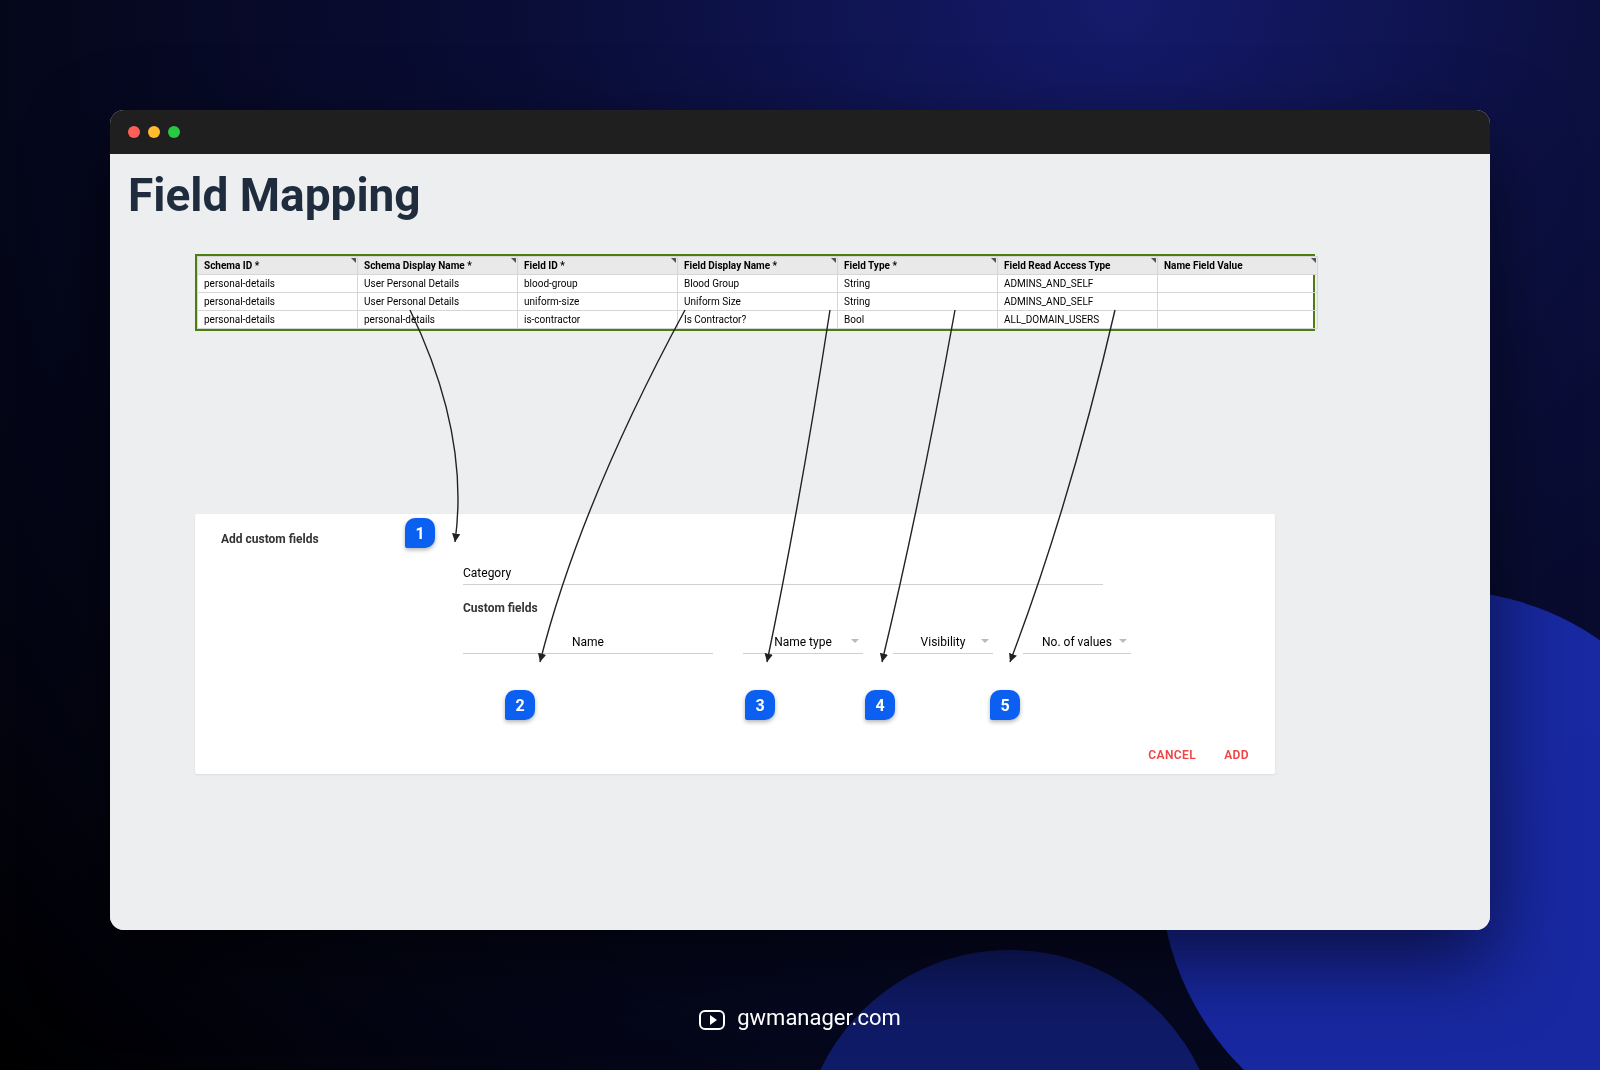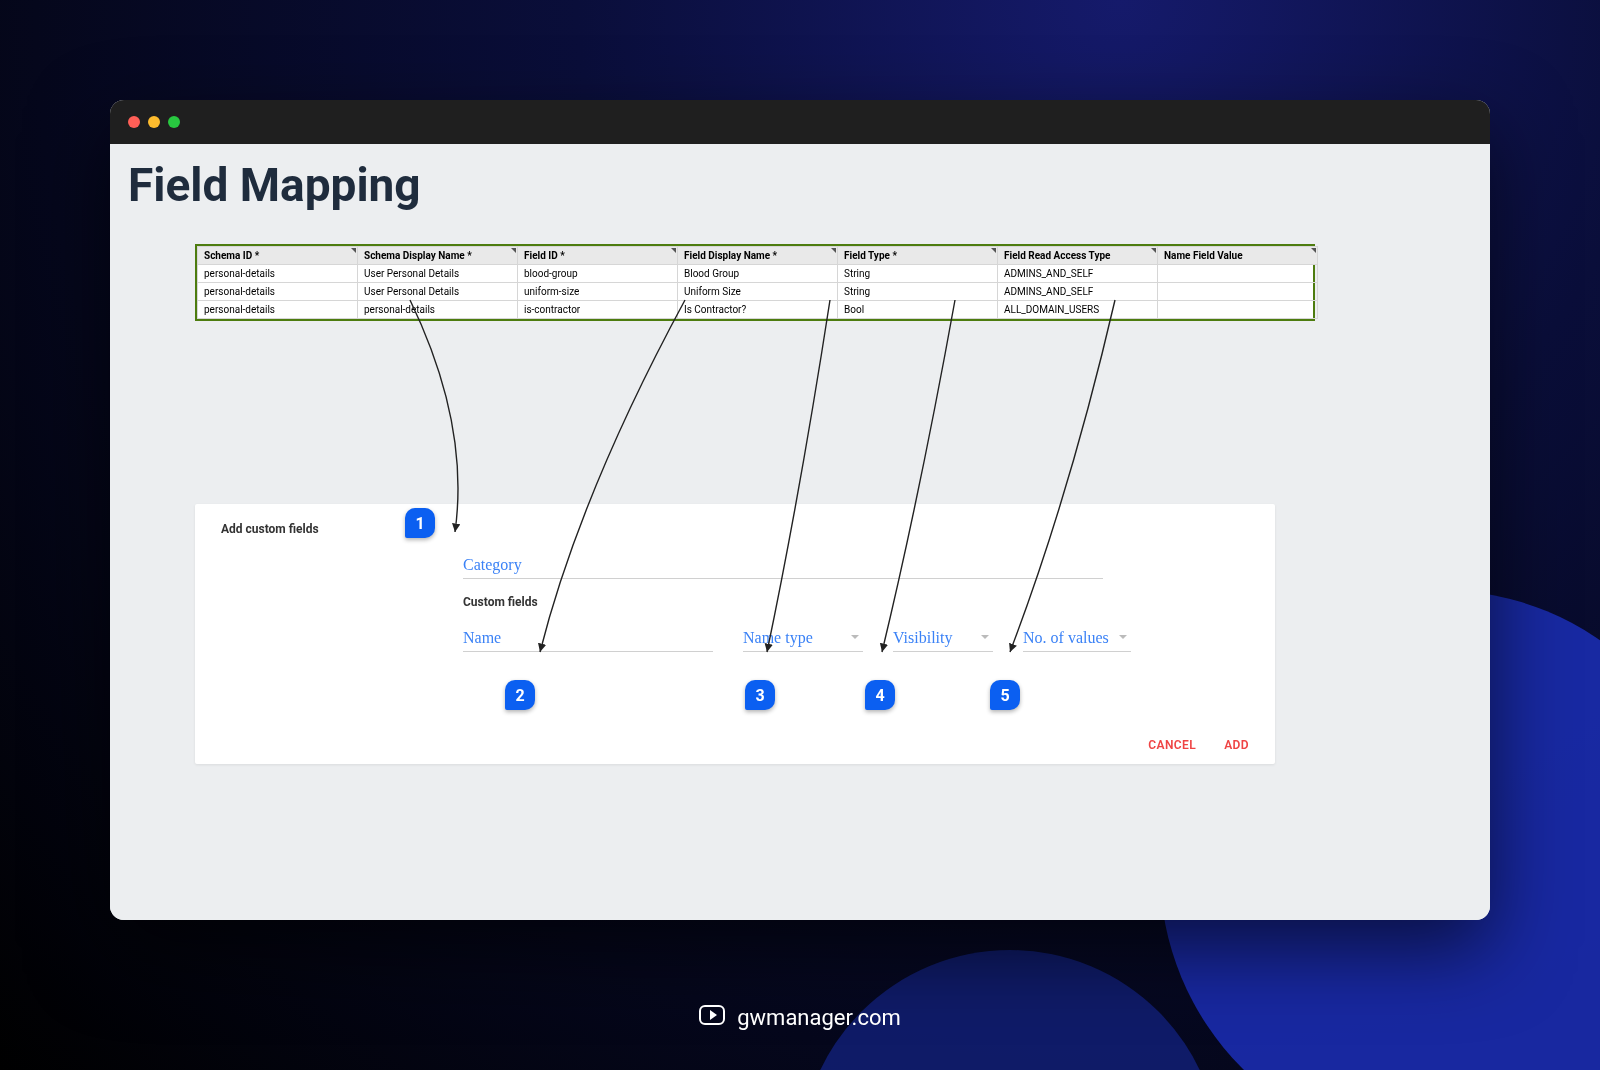--- a/index.html
+++ b/index.html
@@ -22,21 +22,21 @@
   }
   .blob2 {
     position: absolute; right: 380px; bottom: -300px;
     width: 420px; height: 420px; border-radius: 50%;
     background: #12207a; opacity: 0.8;
   }
 
   
   .window {
     position: absolute;
-    left: 110px; top: 100px;
+    left: 110px; top: 110px;
     width: 1380px; height: 820px;
     border-radius: 14px;
     overflow: hidden;
     box-shadow: 0 30px 80px rgba(0,0,0,0.6);
     background: #eceef0;
   }
   .titlebar {
     height: 44px;
     background: #1f1f1f;
     display: flex; align-items: center; padding-left: 18px; gap: 8px;
@@ -83,35 +83,34 @@
   .panel {
     position: absolute; left: 85px; top: 360px; width: 1080px; height: 260px;
     background: #fff; border-radius: 2px; box-shadow: 0 1px 3px rgba(0,0,0,0.08);
     padding: 18px 18px 14px 26px;
     color: #555;
   }
   .panel .panel-title { font-size: 12px; font-weight: 700; color: #333; }
   .field {
     border-bottom: 1px solid #d0d0d0;
     padding: 6px 0 4px 0;
-    font-size: 16px; color: #3b82f6;
-    position: relative;
-    font-family: Liberation Serif, serif;
+    font-size: 12px; color: #000000;
+    position: relative;
   }
   .field.dd::after {
     content: "";
     position: absolute; right: 4px; top: 50%; transform: translateY(-50%);
     width: 0; height: 0;
     border-left: 4px solid transparent; border-right: 4px solid transparent;
     border-top: 4px solid #bbb;
   }
   .category { margin-left: 242px; margin-top: 14px; width: 640px; }
   .description { margin-left: 242px; margin-top: 20px; width: 640px; }
   .subhead { margin-left: 242px; margin-top: 16px; font-size: 12px; font-weight: 700; color: #333; }
-  .fields-row { margin-left: 242px; margin-top: 14px; display: flex; gap: 30px; }
+  .fields-row { margin-left: 242px; margin-top: 14px; display: flex; gap: 30px; text-align: center; }
   .name-f { width: 250px; }
   .info-f { width: 120px; }
   .vis-f { width: 100px; }
   .nov-f { width: 108px; }
 
   .panel-actions {
     position: absolute; right: 26px; bottom: 12px;
     display: flex; gap: 28px; font-size: 12px; font-weight: 600; color: #ef4444; letter-spacing: 0.4px;
   }
 
@@ -126,21 +125,21 @@
     box-shadow: 0 2px 4px rgba(0,0,0,0.3);
   }
 
   
   svg.arrows { position: absolute; left: 0; top: 0; width: 100%; height: 100%; pointer-events: none; }
 
   
   .brand {
     position: absolute; left: 0; right: 0; bottom: 40px;
     text-align: center; color: #fff; font-size: 22px;
-    display: flex; align-items: flex-start; justify-content: center; gap: 12px; margin-top: 30px;
+    display: flex; align-items: flex-end; justify-content: center; gap: 12px; margin-top: 30px;
   }
   .brand .yt {
     width: 26px; height: 20px; border: 2px solid #fff; border-radius: 6px;
     display: inline-flex; align-items: center; justify-content: center;
   }
   .brand .yt::before {
     content: ""; width: 0; height: 0;
     border-left: 7px solid #fff; border-top: 5px solid transparent; border-bottom: 5px solid transparent;
     margin-left: 2px;
   }

